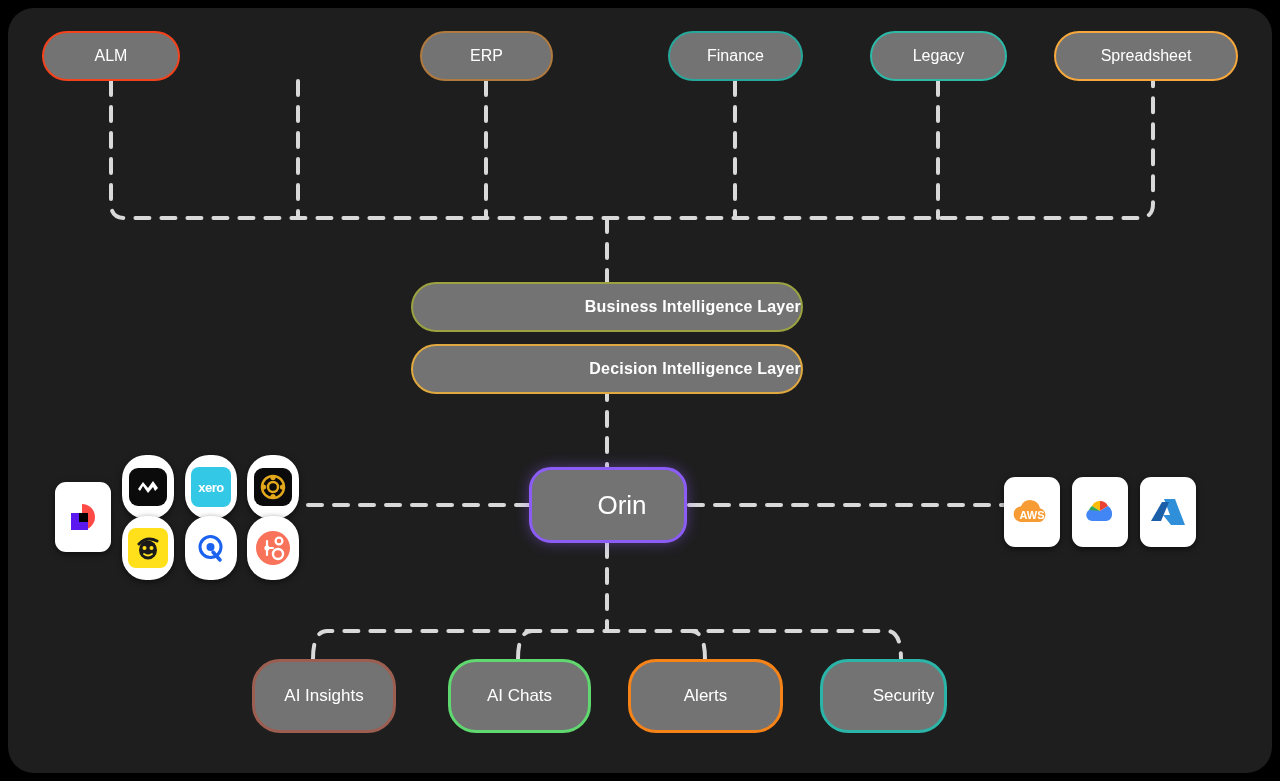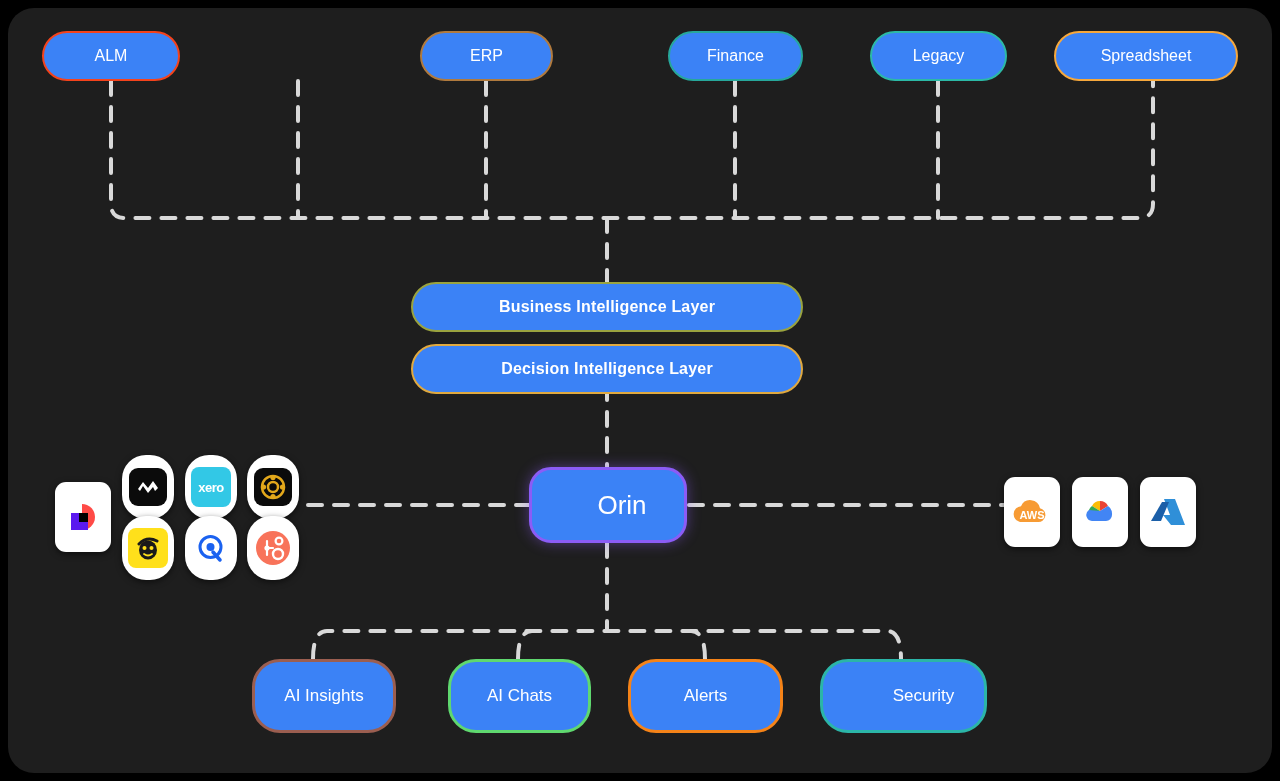--- a/index.html
+++ b/index.html
@@ -9,25 +9,25 @@
   }
   #canvas{
     position:absolute;left:8px;top:8px;width:1264px;height:765px;
     background:#1e1e1e;border-radius:26px;overflow:hidden;
   }
   svg#wires{position:absolute;left:0;top:0;width:1264px;height:765px;pointer-events:none;}
 
   .node{
     position:absolute;box-sizing:border-box;
     display:flex;align-items:center;justify-content:center;
-    background:#3b82f6;color:#fff;border-style:solid;
+    background:#737373;color:#fff;border-style:solid;
     text-align:center;line-height:1.1;
   }
   .src{height:50px;border-width:2px;border-radius:25px;font-size:16px;}
-  .layer{height:50px;border-width:2px;border-radius:25px;font-size:16px;font-weight:bold;letter-spacing:.2px;}
+  .layer{height:50px;border-width:2px;border-radius:25px;font-size:16px;font-weight:bold;letter-spacing:.2px;justify-content:flex-end;}
   .orin{
     width:158px;height:76px;border-width:3px;border-radius:22px;
     font-size:26px;border-color:#8b5cf6;
     box-shadow:0 0 14px rgba(139,92,246,.45);
     padding-left:28px;
   }
   .leaf{height:74px;border-width:3px;border-radius:28px;font-size:17px;}
 
   .tile{
     position:absolute;background:#fff;border-radius:15px;
@@ -96,21 +96,21 @@
 
   <div class="node leaf" style="left:244px;top:651px;width:144px;border-color:#9b5e50;">
     <span>AI Insights</span>
   </div>
   <div class="node leaf" style="left:440px;top:651px;width:143px;border-color:#5fd86f;">
     <span>AI Chats</span>
   </div>
   <div class="node leaf" style="left:620px;top:651px;width:155px;border-color:#f58318;">
     <span>Alerts</span>
   </div>
-  <div class="node leaf" style="left:812px;top:651px;width:167px;border-color:#2bb5a8;padding-left:40px;">
+  <div class="node leaf" style="left:812px;top:651px;width:127px;border-color:#2bb5a8;padding-left:40px;">
     <span>Security</span>
   </div>
 
   <div class="tile md" style="left:47px;top:474px;">
     <svg width="34" height="34" viewBox="0 0 34 34">
       <path d="M16 4 a13 13 0 0 1 0 26 z" fill="#ff4a46"></path>
       <rect x="5" y="13" width="17" height="17" fill="#5b19ef"></rect>
       <rect x="13" y="13" width="9" height="9" fill="#000"></rect>
     </svg>
   </div>

